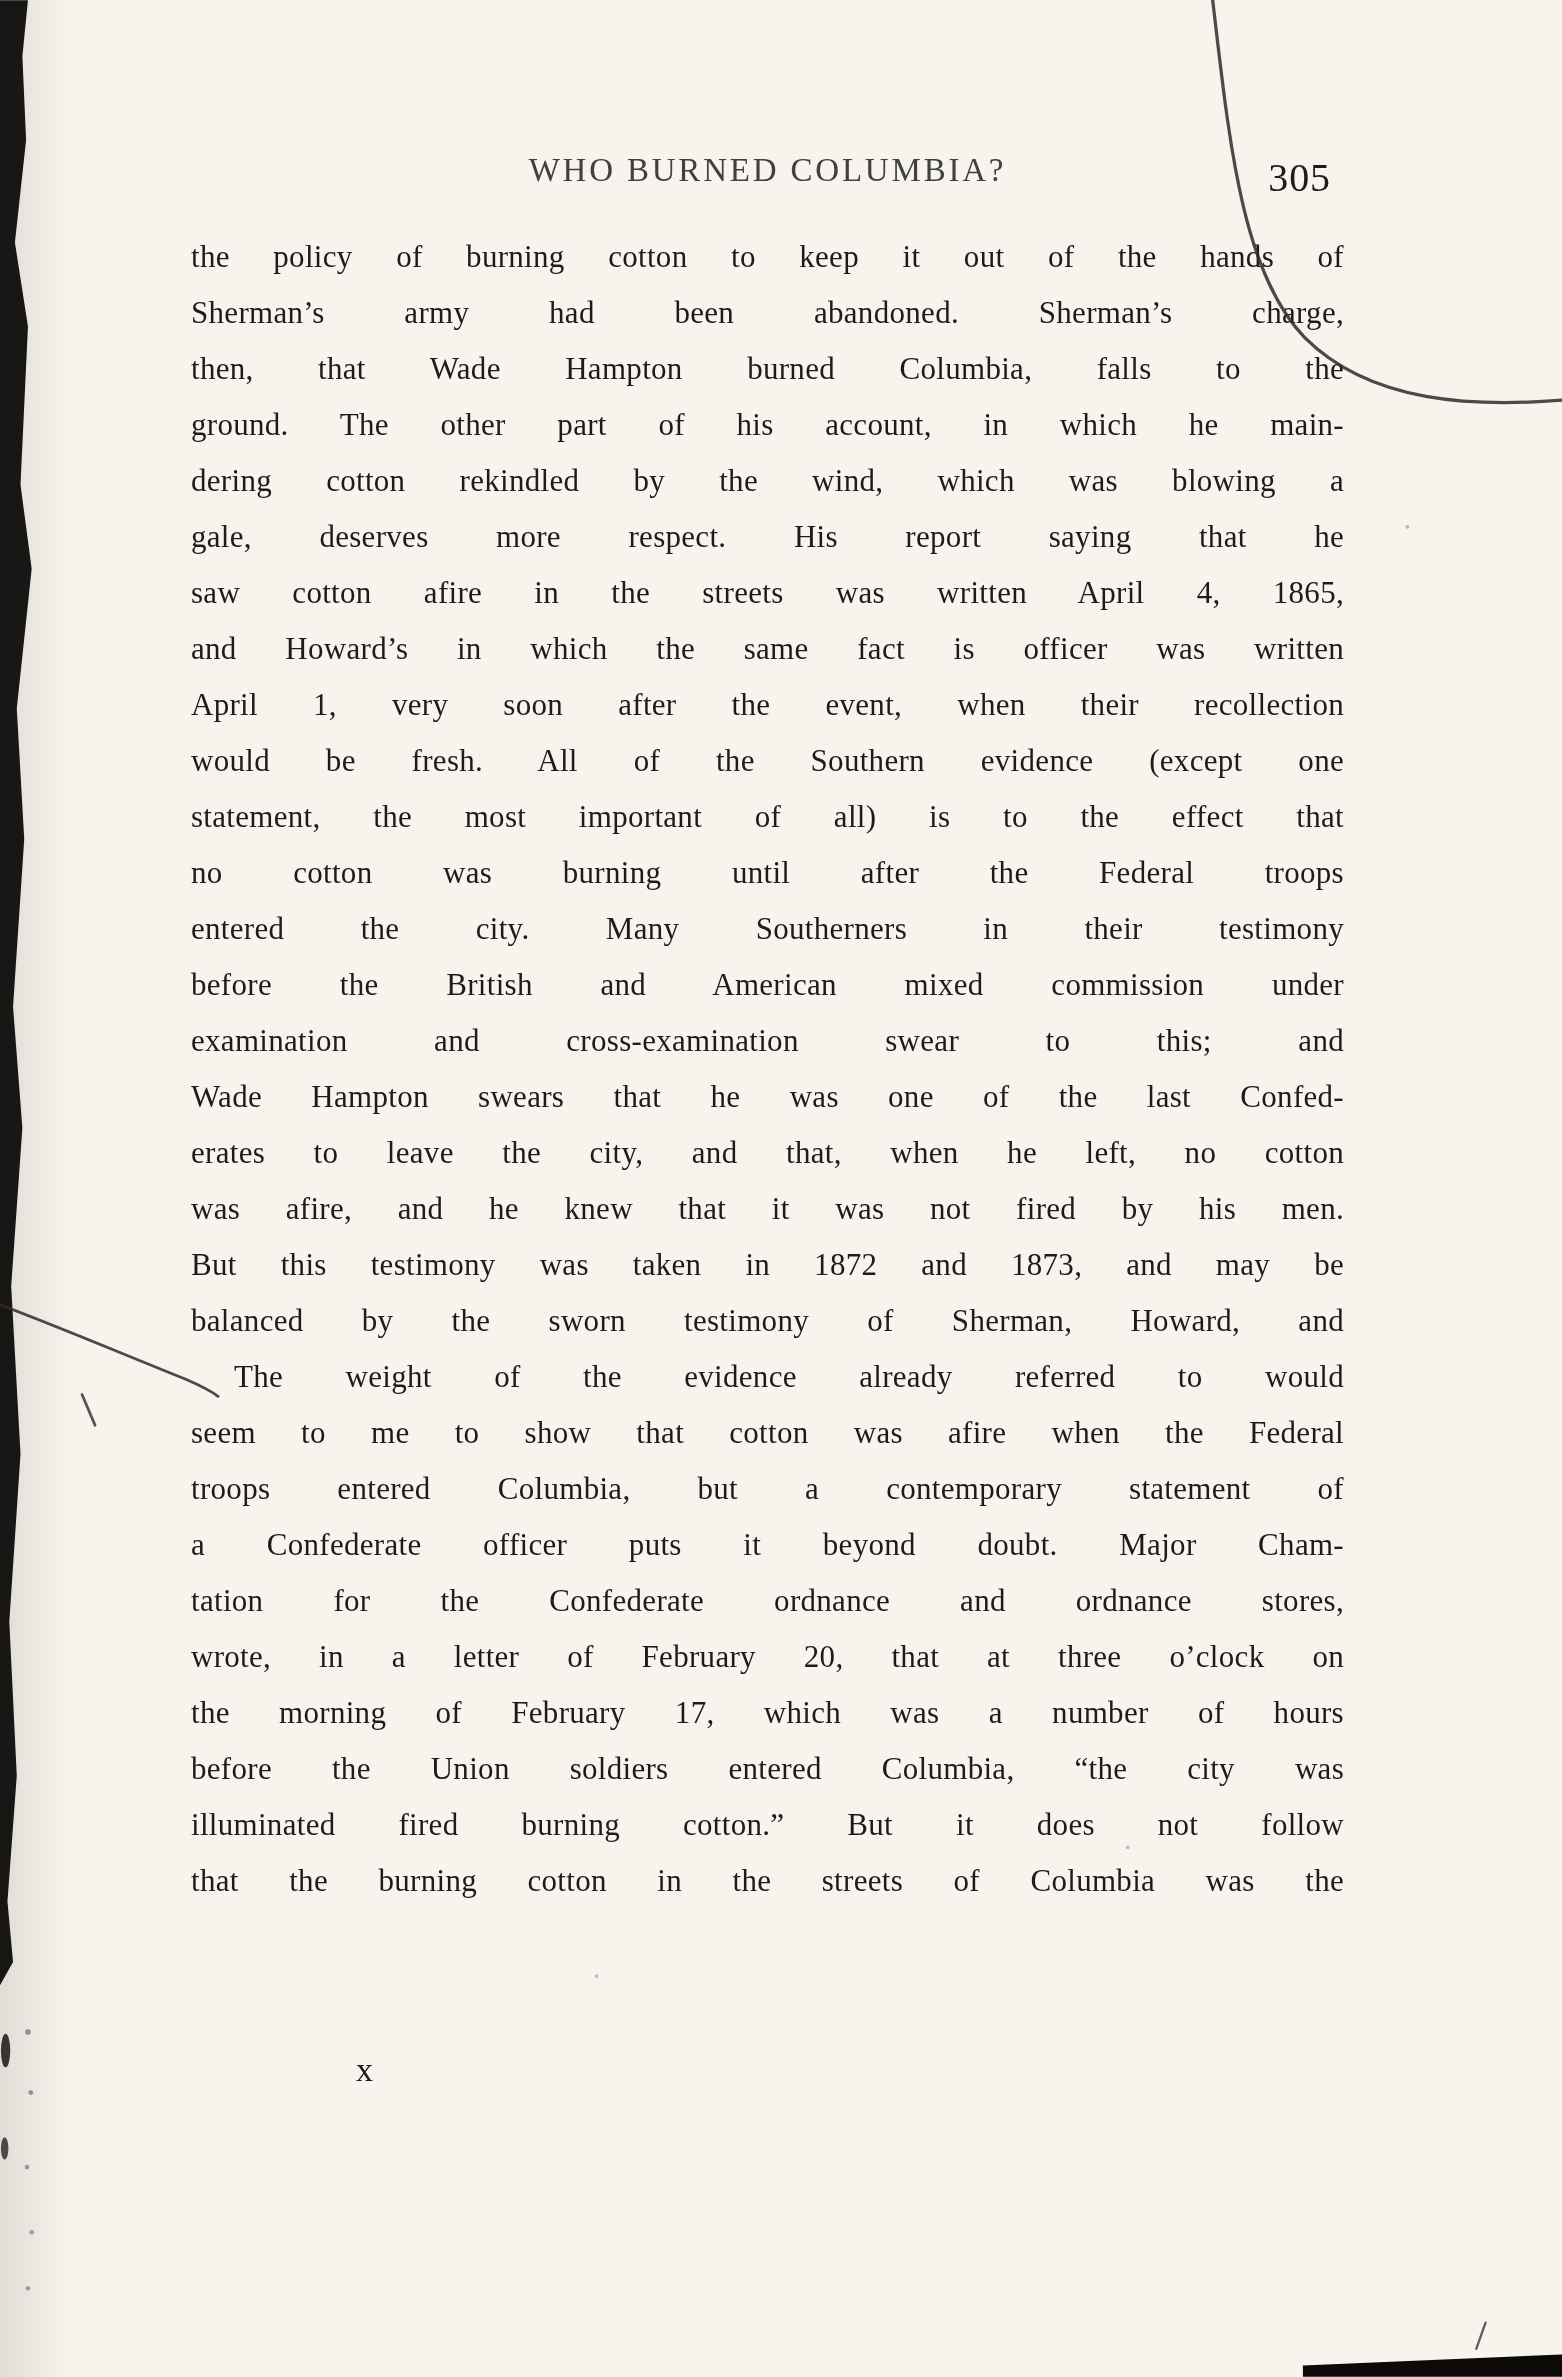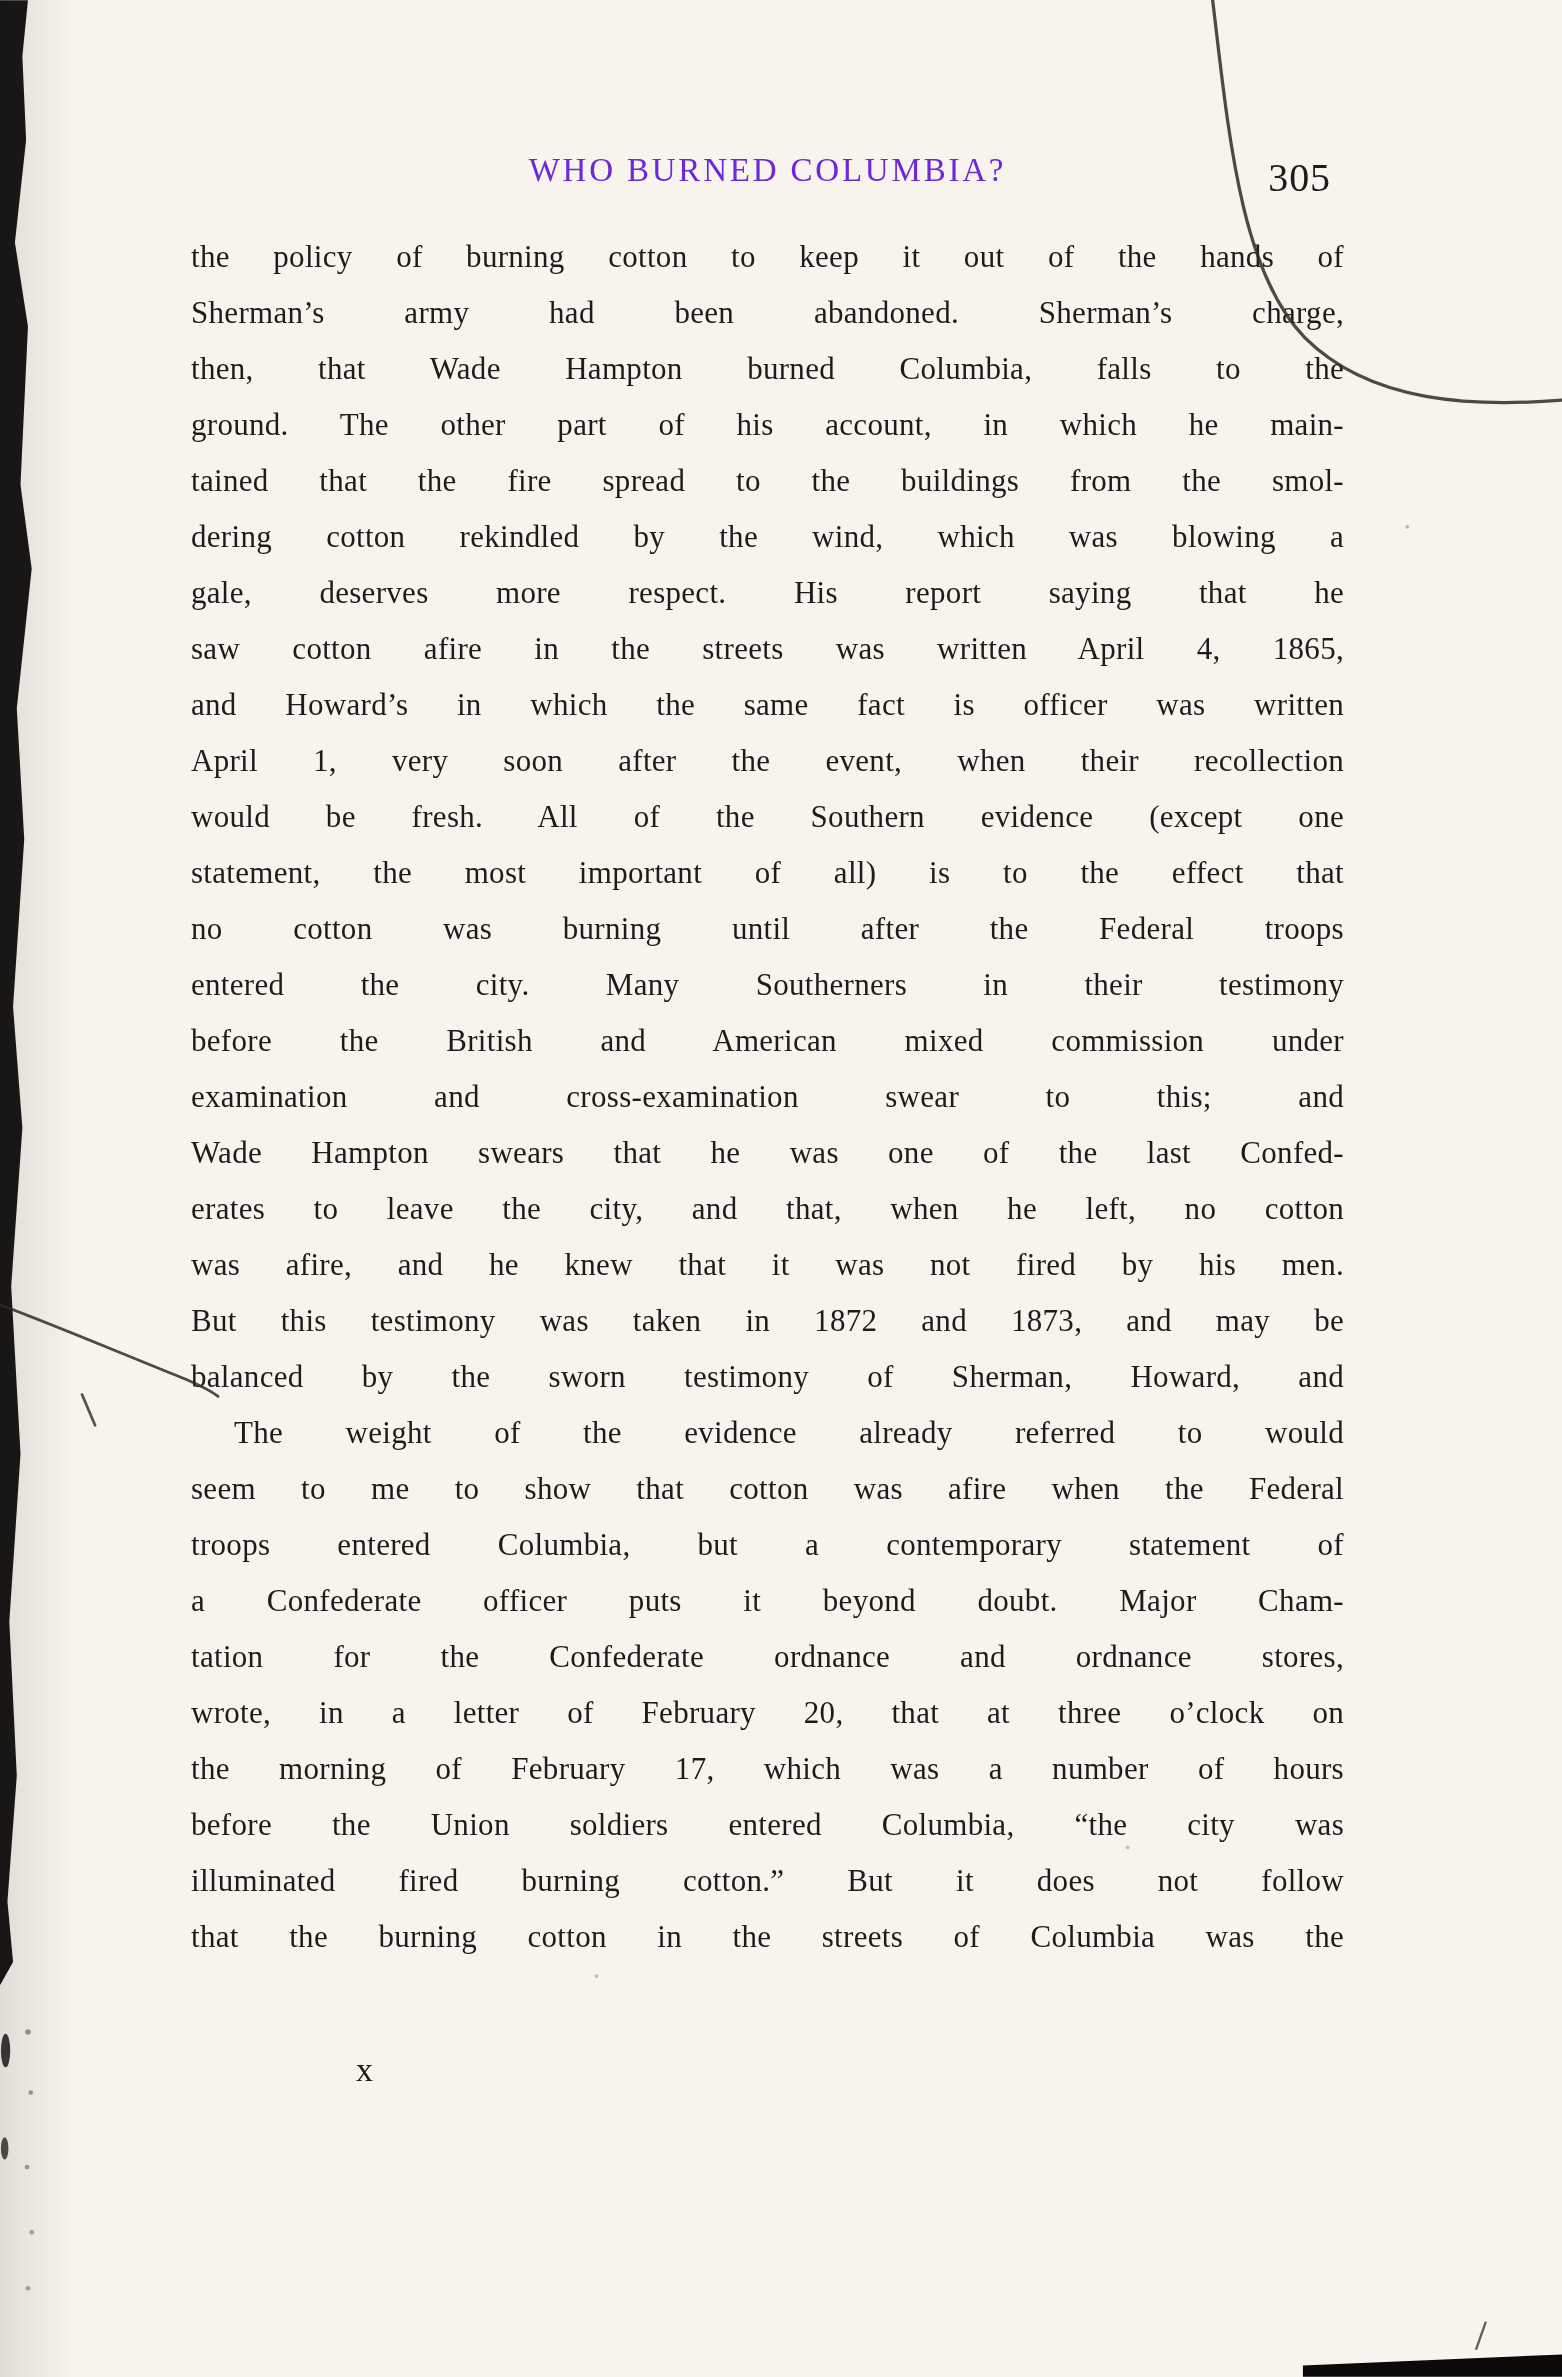--- a/index.html
+++ b/index.html
@@ -32,21 +32,21 @@
     left: 191px;
     top: 152px;
     width: 1153px;
     height: 48px;
   }
   .running-title {
     display: block;
     text-align: center;
     font-size: 33px;
     letter-spacing: 2.8px;
-    color: #6d28d9;
+    color: #404040;
   }
   .page-number {
     position: absolute;
     right: 13px;
     top: 1.9px;
     font-size: 40px;
     letter-spacing: 0.9px;
   }
   .body-text {
     position: absolute;
@@ -89,21 +89,20 @@
   <div class="header-row">
     <span class="running-title">WHO BURNED COLUMBIA?</span>
     <span class="page-number">305</span>
   </div>
 
   <div class="body-text" id="body-text">
       <div class="line">the policy of burning cotton to keep it out of the hands of</div>
       <div class="line">Sherman’s army had been abandoned. Sherman’s charge,</div>
       <div class="line">then, that Wade Hampton burned Columbia, falls to the</div>
       <div class="line">ground. The other part of his account, in which he main-</div>
-      <div class="line">tained that the fire spread to the buildings from the smol-</div>
       <div class="line">dering cotton rekindled by the wind, which was blowing a</div>
       <div class="line">gale, deserves more respect. His report saying that he</div>
       <div class="line">saw cotton afire in the streets was written April 4, 1865,</div>
       <div class="line">and Howard’s in which the same fact is officer was written</div>
       <div class="line">April 1, very soon after the event, when their recollection</div>
       <div class="line">would be fresh. All of the Southern evidence (except one</div>
       <div class="line">statement, the most important of all) is to the effect that</div>
       <div class="line">no cotton was burning until after the Federal troops</div>
       <div class="line">entered the city. Many Southerners in their testimony</div>
       <div class="line">before the British and American mixed commission under</div>

